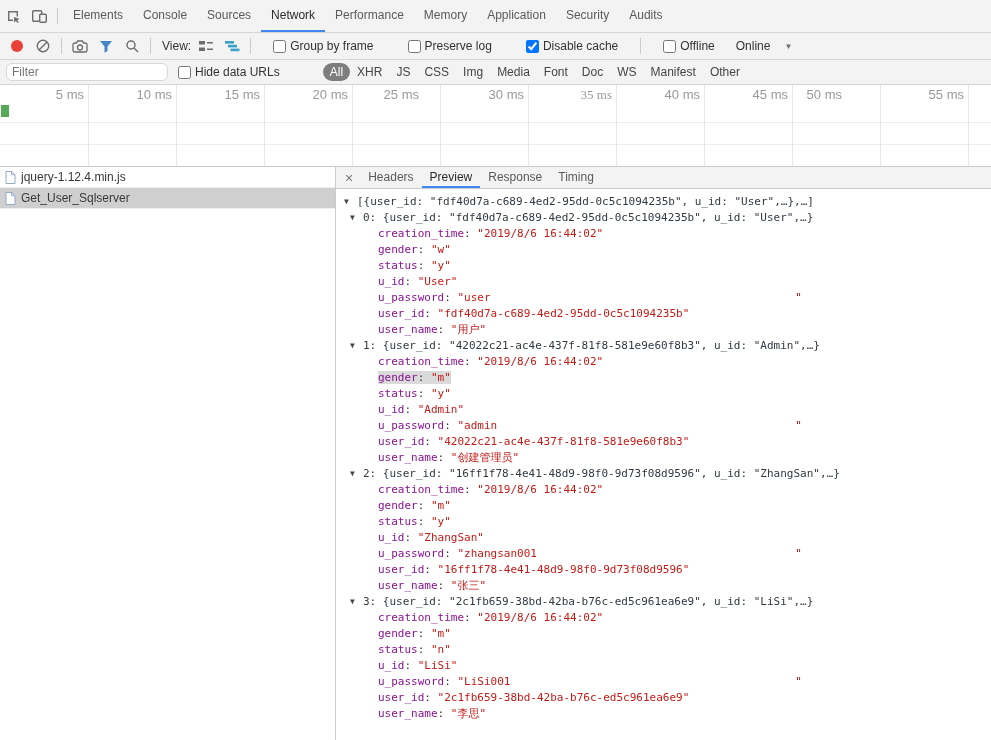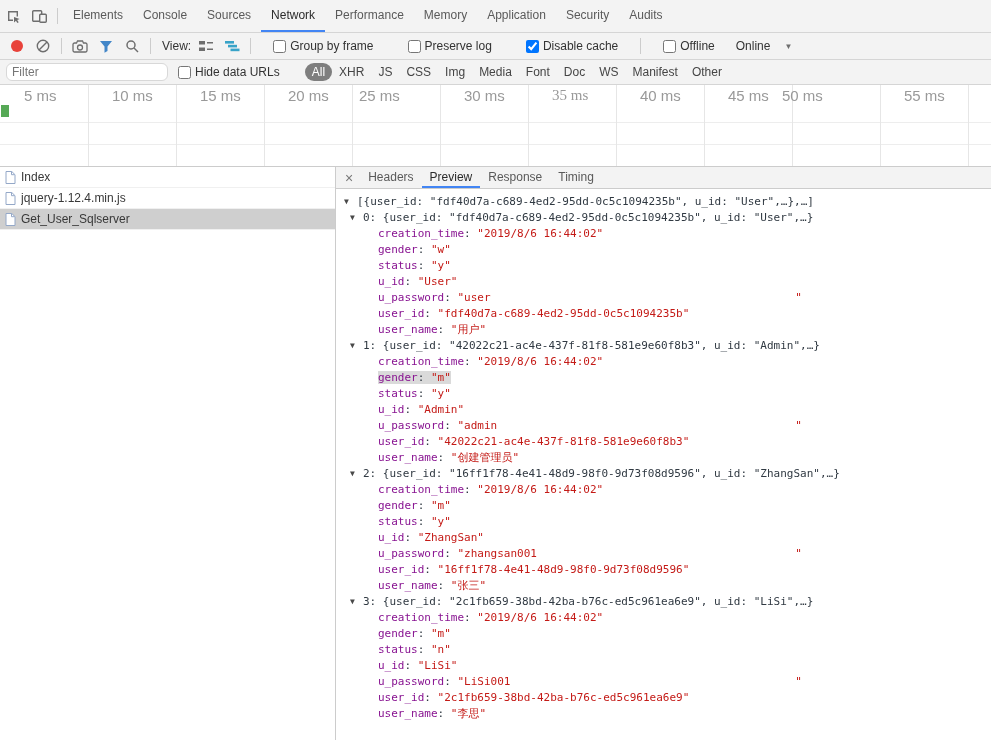--- a/index.html
+++ b/index.html
@@ -25,27 +25,27 @@
   .iconbtn{width:26px;height:24px;display:flex;align-items:center;justify-content:center;flex:none}
   #record-dot{width:12px;height:12px;border-radius:50%;background:#e8423a}
   .sep{width:1px;height:16px;background:#ccc;margin:0 5px;flex:none}
   .cb{display:flex;align-items:center;margin:0 17px;color:#333;white-space:nowrap;cursor:default}
   .cb input{width:13px;height:13px;margin:0 4px 0 0}
   #view-label{margin:0 2px 0 6px;color:#333}
   #throttle{display:flex;align-items:center;margin-left:4px;color:#333}
   #throttle .caret{font-size:8px;color:#6e6e6e;margin-left:14px}
 
   .filter-input{width:162px;height:18px;border:1px solid #d8d8d8;border-radius:6px;padding:0 5px;font:12px "Liberation Sans",sans-serif;color:#333;background:#fff;outline:none;margin-left:2px}
-  #pills{display:flex;align-items:center;margin-left:8px}
+  #pills{display:flex;align-items:center;margin-left:26px}
   .pill{padding:2px 7px;color:#454545;border-radius:9px;cursor:default}
   .pill.active{background:#7e7e7e;color:#fff}
 
   #timeline{position:relative;height:82px;background:#fff;border-bottom:1px solid #ccc}
   .gridline{position:absolute;top:0;bottom:0;width:1px;background:#e6e6e6}
-  .ticklabel{position:absolute;top:2px;width:60px;font-size:15px;color:#999}
+  .ticklabel{position:absolute;top:2px;width:60px;text-align:right;font-size:13px;color:#999}
   .rowline{position:absolute;left:0;right:0;height:1px;background:#ededed}
   #wf-bar{position:absolute;left:1px;top:20px;width:8px;height:12px;background:var(--waterfall-green)}
 
   #main{display:flex;height:573px}
   #left{width:336px;border-right:1px solid #ccc;display:flex;flex-direction:column;background:#fff}
   #name-header{height:22px;line-height:21px;padding-left:6px;background:#f3f3f3;border-bottom:1px solid #ccc;color:#333}
   .req-row{height:21px;display:flex;align-items:center;gap:5px;padding-left:5px;border-bottom:1px solid #f0f0f0;color:#383838}
   .req-row.selected{background:var(--selection-gray)}
   .doc-icon{display:flex;flex:none}
   .req-label{overflow:hidden;text-overflow:ellipsis;white-space:nowrap}
@@ -217,29 +217,20 @@
 <div id="main">
   <div id="left">
     <div id="request-rows">
         <div class="req-row">
           <span class="doc-icon">
     <svg width="11" height="13" viewBox="0 0 11 13">
               <path d="M1 .5h5.8L10 3.7V12.5H1z" fill="#fff" stroke="#94a8c8"></path>
               <path d="M6.5 .7v3h3" fill="none" stroke="#94a8c8"></path>
             </svg>
   </span>
-          <span class="req-label">Index</span>
-        </div>
-        <div class="req-row">
-          <span class="doc-icon">
-    <svg width="11" height="13" viewBox="0 0 11 13">
-              <path d="M1 .5h5.8L10 3.7V12.5H1z" fill="#fff" stroke="#94a8c8"></path>
-              <path d="M6.5 .7v3h3" fill="none" stroke="#94a8c8"></path>
-            </svg>
-  </span>
           <span class="req-label">jquery-1.12.4.min.js</span>
         </div>
         <div class="req-row selected">
           <span class="doc-icon">
     <svg width="11" height="13" viewBox="0 0 11 13">
               <path d="M1 .5h5.8L10 3.7V12.5H1z" fill="#fff" stroke="#94a8c8"></path>
               <path d="M6.5 .7v3h3" fill="none" stroke="#94a8c8"></path>
             </svg>
   </span>
           <span class="req-label">Get_User_Sqlserver</span>

